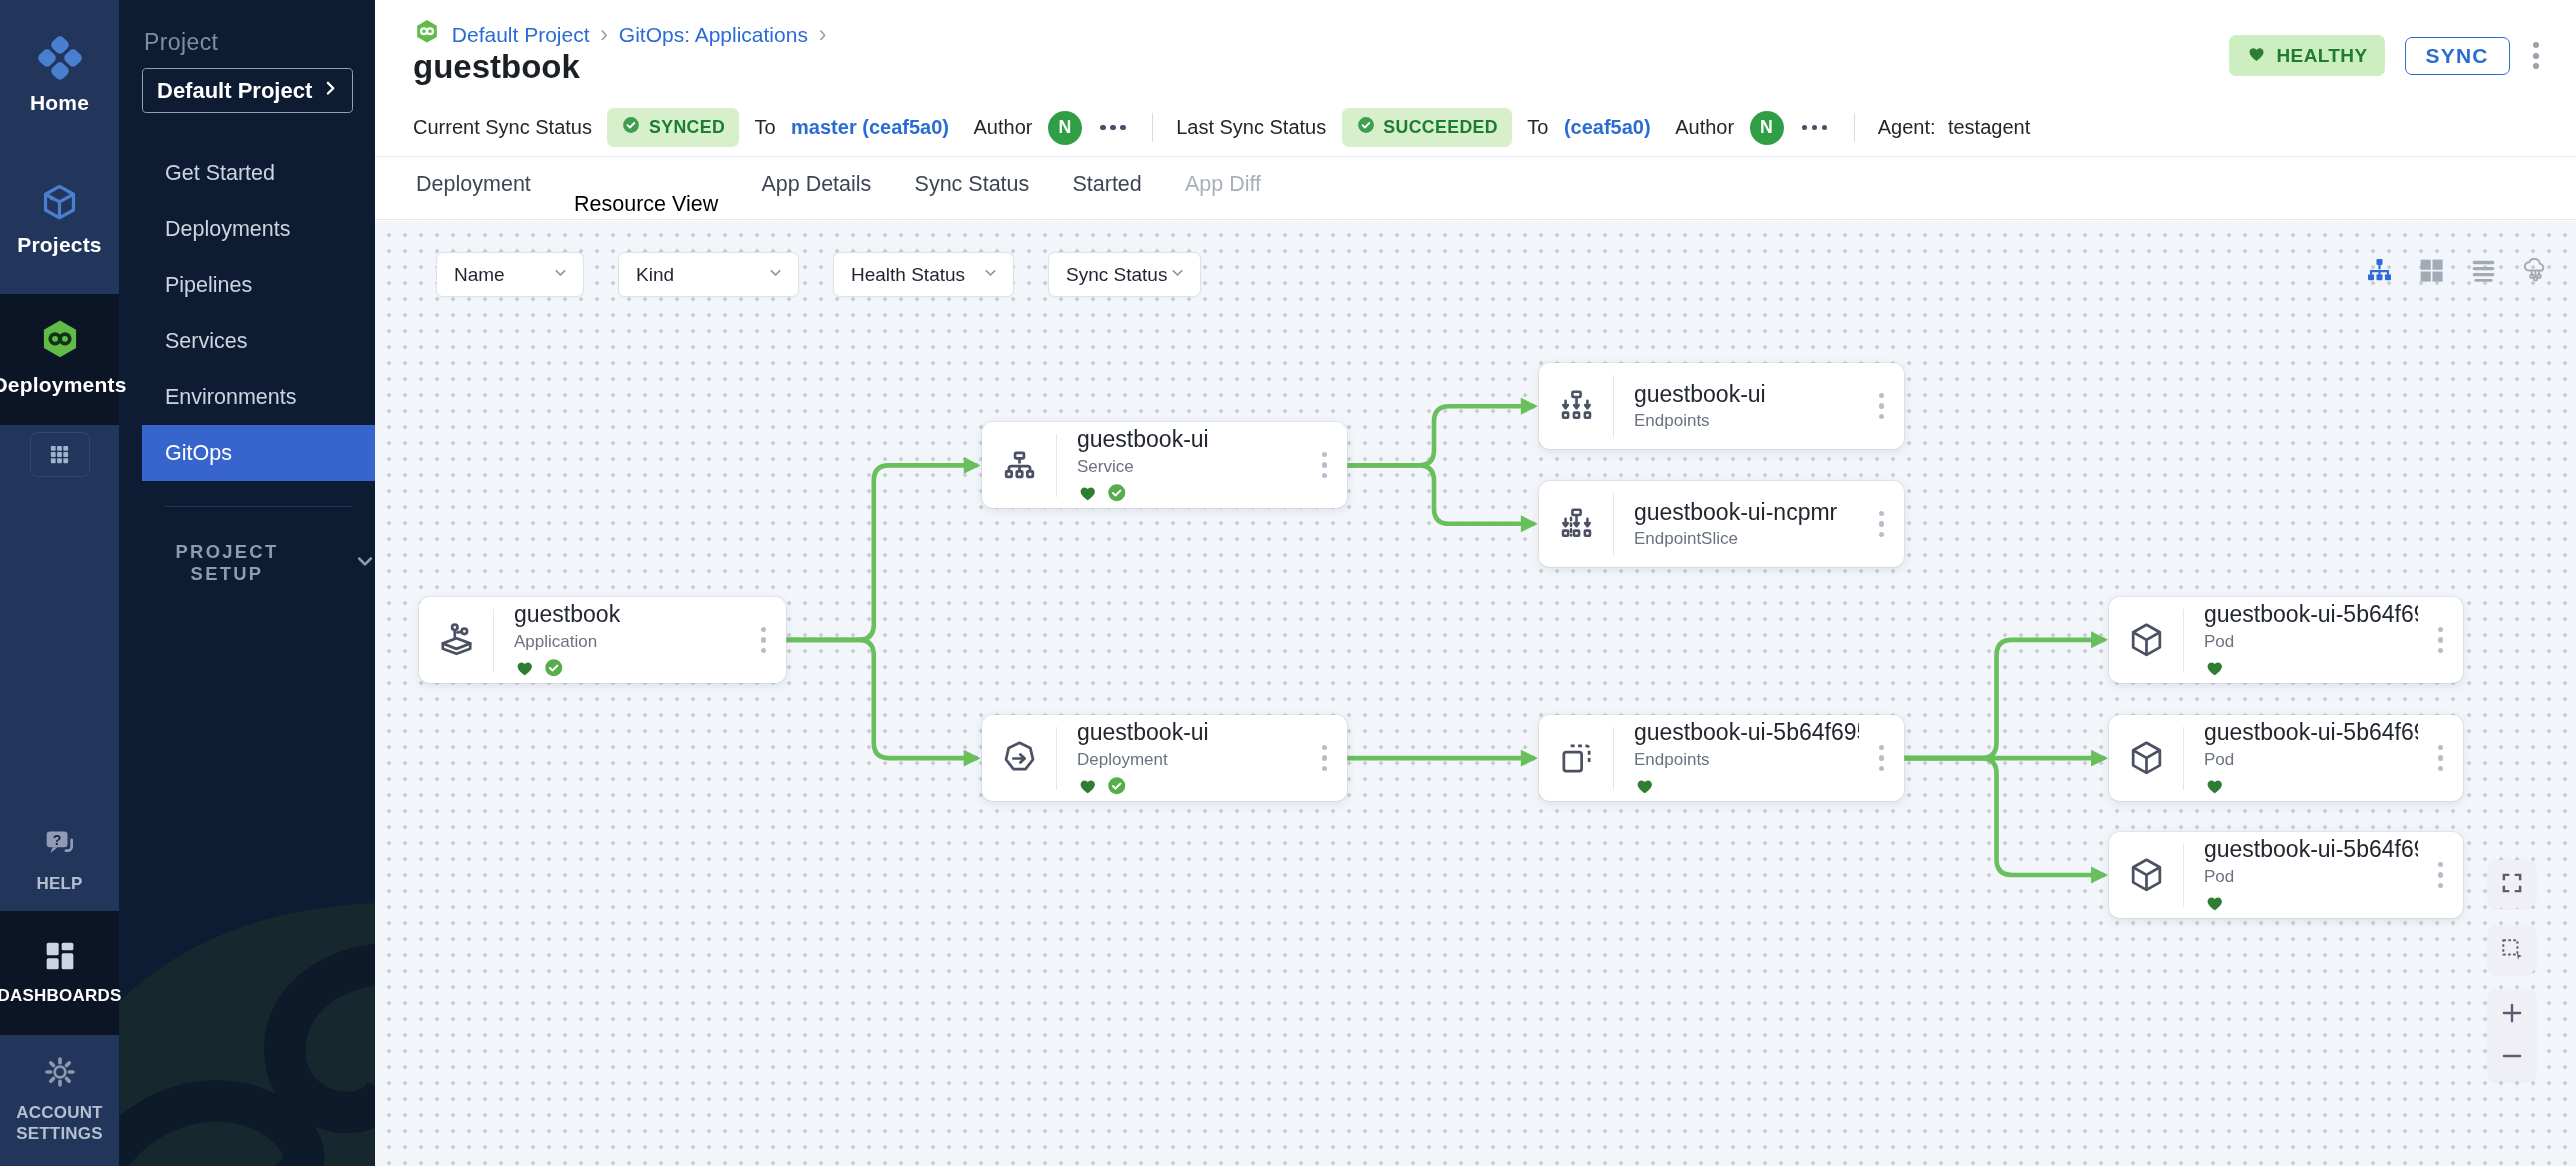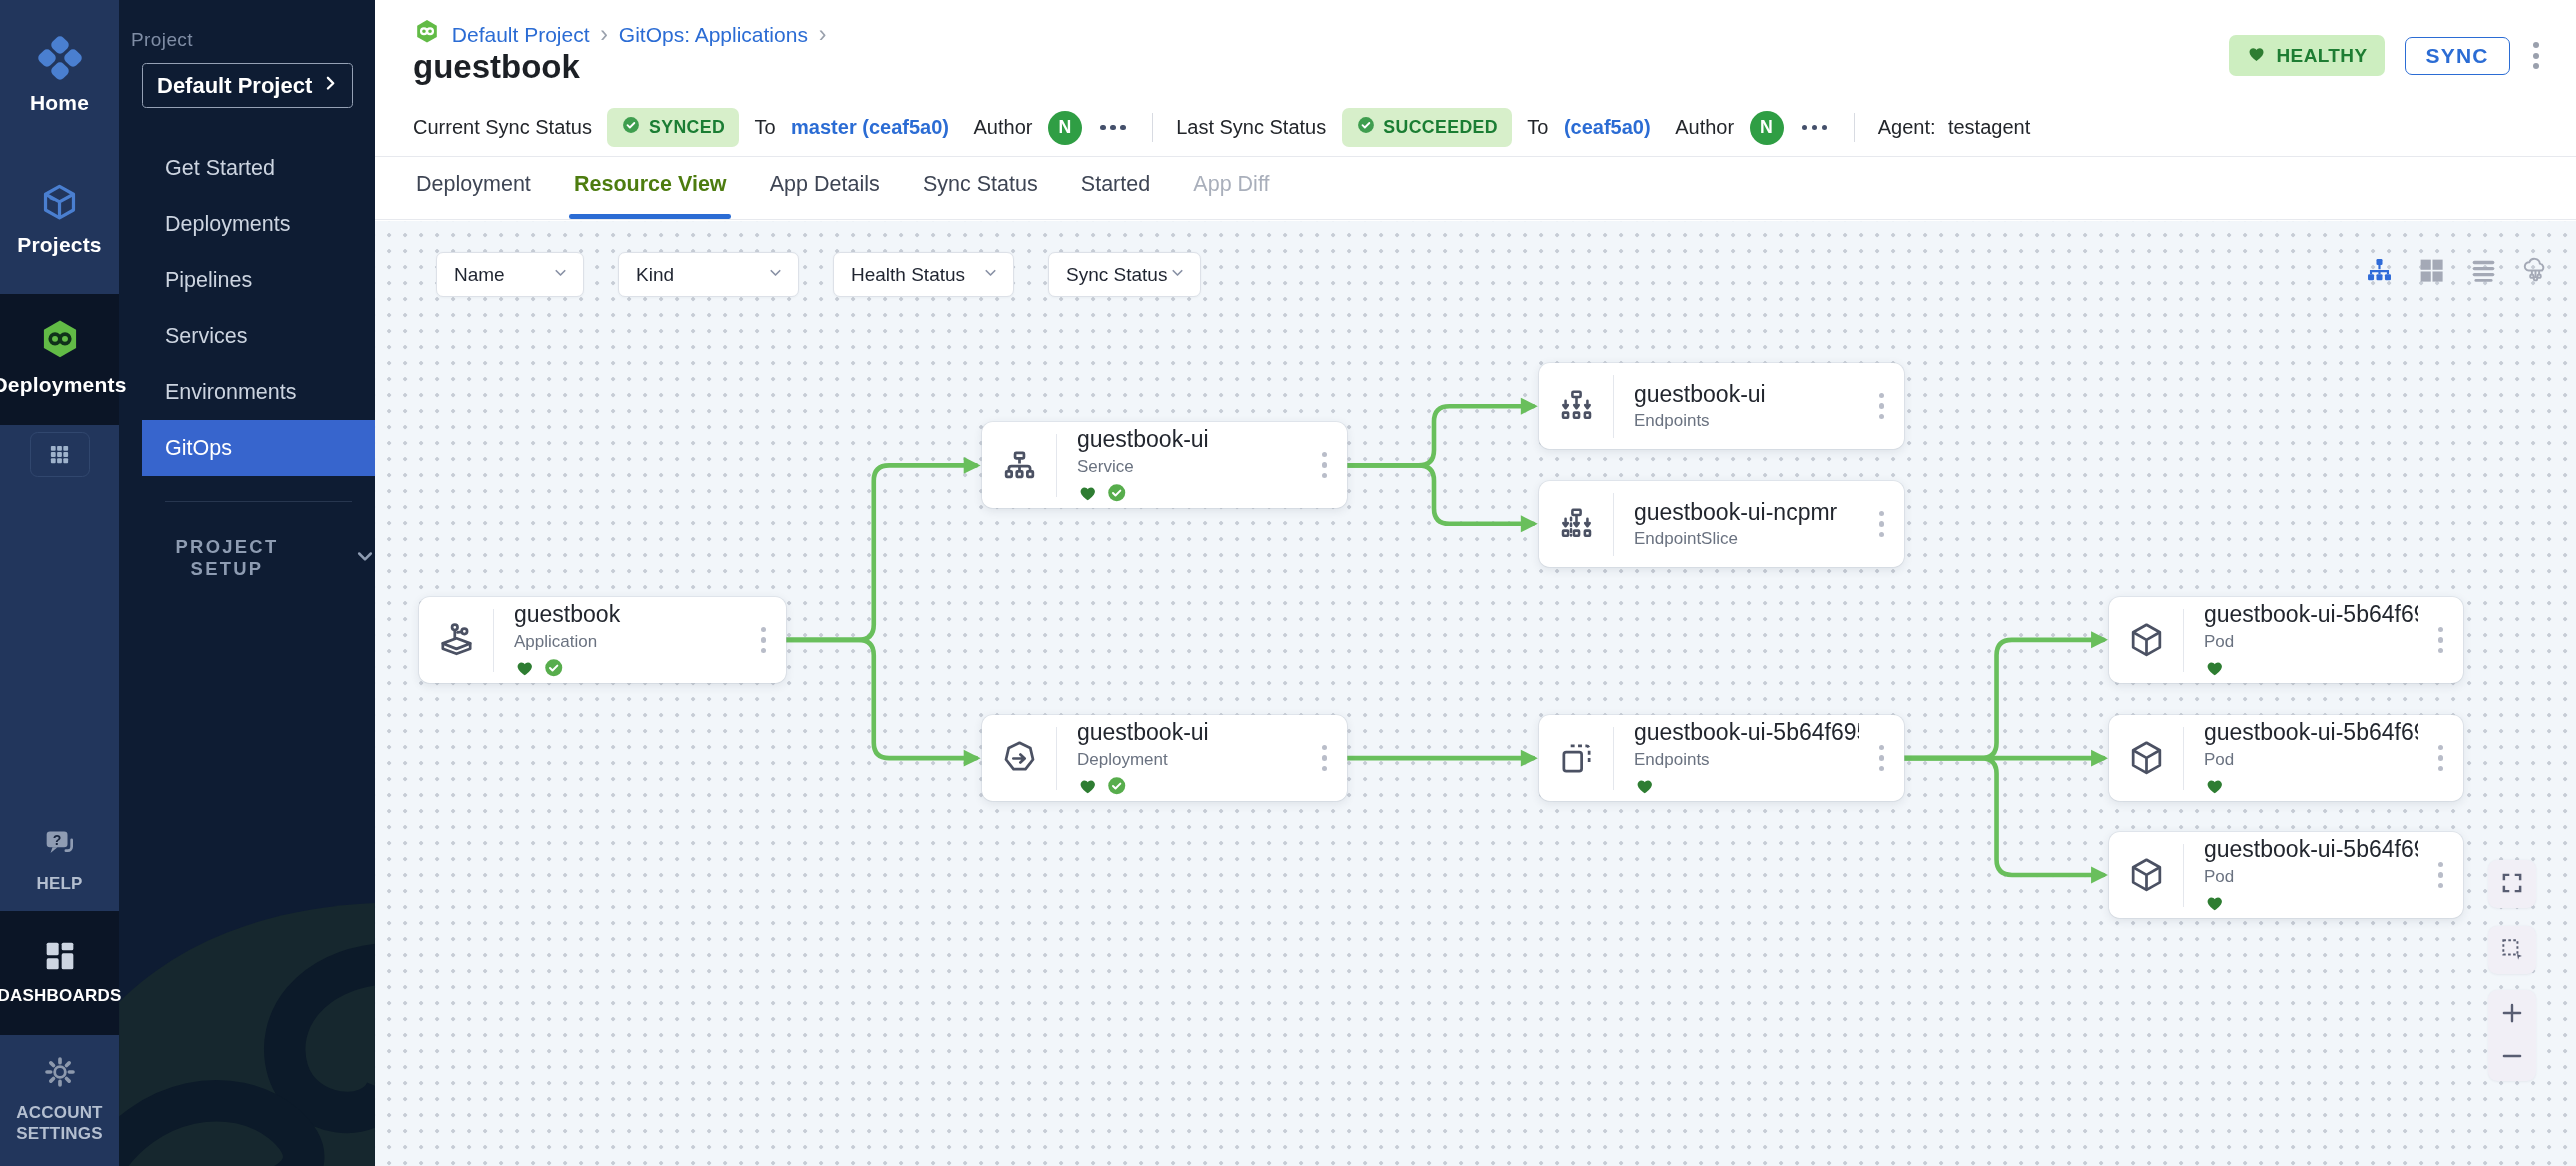--- a/index.html
+++ b/index.html
@@ -13,21 +13,21 @@
   .rail-item .lbl { font-size:21px; font-weight:700; color:#fff; letter-spacing:0.2px; text-align:center; }
   .rail-item.small .lbl { font-size:17px; font-weight:600; color:#b4bfd0; line-height:1.25; }
   .rail-item.dark { background:#0b1526; }
   .rail-item.dark .lbl { color:#fff; }
   .rail-grid-btn { margin-top:7.7px; width:60px; height:45px; border:1.2px solid #31476e; border-radius:7.7px; background:transparent; display:flex; align-items:center; justify-content:center; cursor:pointer; }
   .rail-spacer { flex:1; }
   .rail svg { display:block; }
 
   
   .projnav { width:256px; flex-shrink:0; background:#0e1c33; position:relative; overflow:hidden; z-index:4; }
-  .proj-label { margin:29px 0 0 12px; font-size:19px; color:#7f8da5; letter-spacing:0.4px; }
+  .proj-label { margin:29px 0 0 25px; font-size:23px; color:#7f8da5; letter-spacing:0.4px; }
   .proj-select { margin:12.3px 0 0 23px; width:211px; height:45px; border:1.2px solid #95a1b5; border-radius:4.6px; background:transparent; color:#fff; font-size:22px; font-weight:700; display:flex; align-items:center; justify-content:space-between; padding:0 12.3px 0 14px; cursor:pointer; }
   #project-menu { margin-top:32px; position:relative; z-index:2; }
   .nav-item { height:56px; display:flex; align-items:center; margin-left:23px; padding-left:23px; font-size:21.5px; color:#ccd4e0; cursor:pointer; }
   .nav-item.active { background:#3765cd; color:#fff; }
   .proj-divider { height:1.2px; background:#27364f; margin:24.6px 23px 0 46px; }
   .proj-setup { margin:34px 0 0 46px; display:flex; align-items:center; gap:66px; background:none; border:none; color:#8e9cb2; font-size:18.4px; font-weight:700; letter-spacing:2.3px; cursor:pointer; position:relative; z-index:2; font-family:inherit; }
   .swoosh { position:absolute; left:0; bottom:0; z-index:1; pointer-events:none; }
 
   
   .main { flex:1; display:flex; flex-direction:column; min-width:0; background:#fff; }
@@ -46,21 +46,21 @@
   .chip { background:#d7efca; border-radius:7px; padding:7px 14px; display:flex; align-items:center; gap:7.7px; color:#1a7d33; font-weight:700; font-size:17.7px; letter-spacing:0.4px; }
   .blue-link { color:#2b6cd4; font-weight:700; cursor:pointer; }
   .avatar { width:34px; height:34px; border-radius:50%; background:#2f9e44; color:#fff; font-weight:700; font-size:17.7px; display:flex; align-items:center; justify-content:center; }
   .dots3 { display:flex; gap:4.6px; cursor:pointer; padding:0 3.1px; }
   .dots3 i { width:5.4px; height:5.4px; border-radius:50%; background:#44506b; display:block; }
   .vdiv { width:1.2px; height:29px; background:#d8dbe2; margin:0 7.7px; }
   .hline { position:absolute; left:0; right:0; height:1.2px; background:#e7e9ee; }
 
   #tabs { position:absolute; left:38px; top:172px; display:flex; gap:37px; font-size:21.5px; color:#3e4554; }
   .tab { height:47px; position:relative; cursor:pointer; padding:0 3.1px; }
-  .tab.active { font-weight:700; color:#4d7c0f; }
+  .tab.active { font-weight:400; color:#000000;margin-top:20px; }
   .tab.active::after { content:""; position:absolute; left:-1.5px; right:-1.5px; bottom:0; height:4.6px; border-radius:2.3px; background:#2b6cd4; }
   .tab.disabled { color:#a9afbb; cursor:default; }
 
   
   .canvas { flex:1; position:relative; background:#f2f6fa; background-image:radial-gradient(circle,#c7cdd6 1.7px,transparent 1.8px); background-size:16px 16px; background-position:6.1px 6.1px; overflow:hidden; }
   #filters { position:absolute; left:61px; top:31px; display:flex; gap:34px; z-index:3; }
   .filter { background:#fff; border:1.2px solid #dde1e8; border-radius:7px; height:45px; display:flex; align-items:center; justify-content:space-between; padding:0 14px 0 17px; font-size:19px; font-weight:500; color:#1f2430; box-shadow:0 0.8px 2.3px rgba(30,40,60,.04); cursor:pointer; }
   .filter:nth-child(1){ width:148px;gap:18px; } .filter:nth-child(2){ width:181px; }
   .filter:nth-child(3){ width:181px;gap:8px; } .filter:nth-child(4){ width:153px; }
   .view-toggles { position:absolute; right:26px; top:35px; display:flex; gap:23px; align-items:center; z-index:3; }

